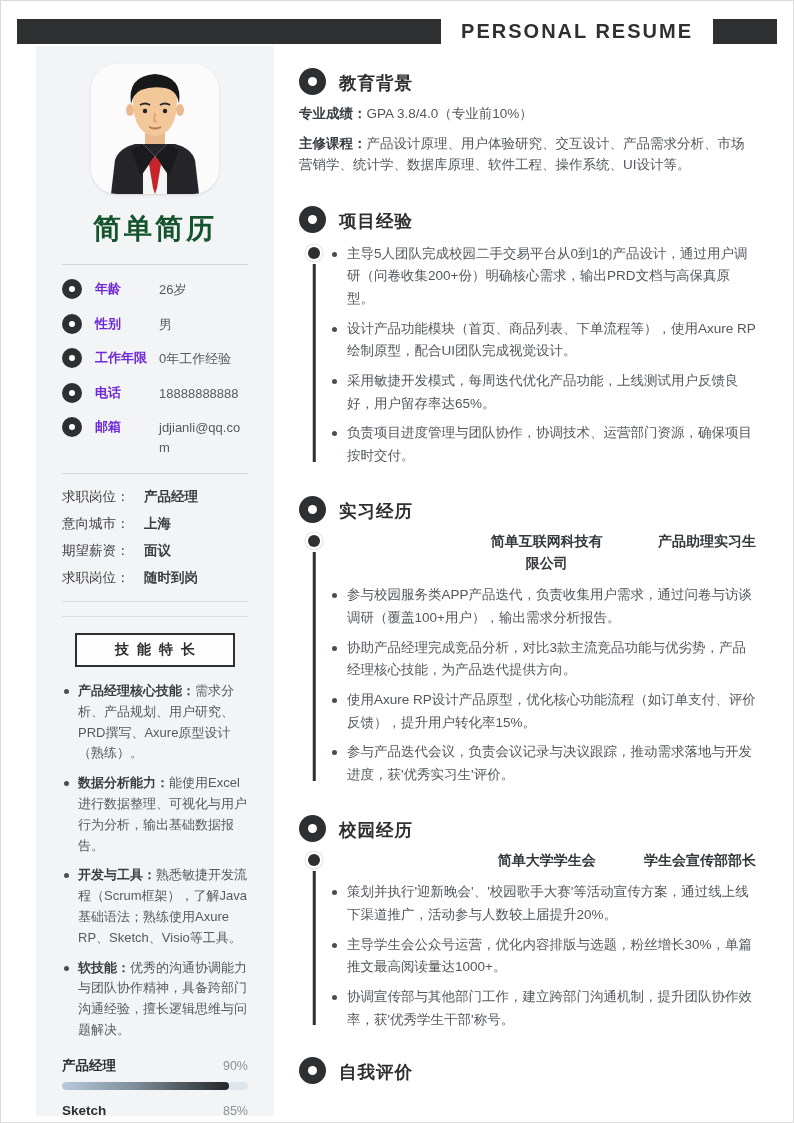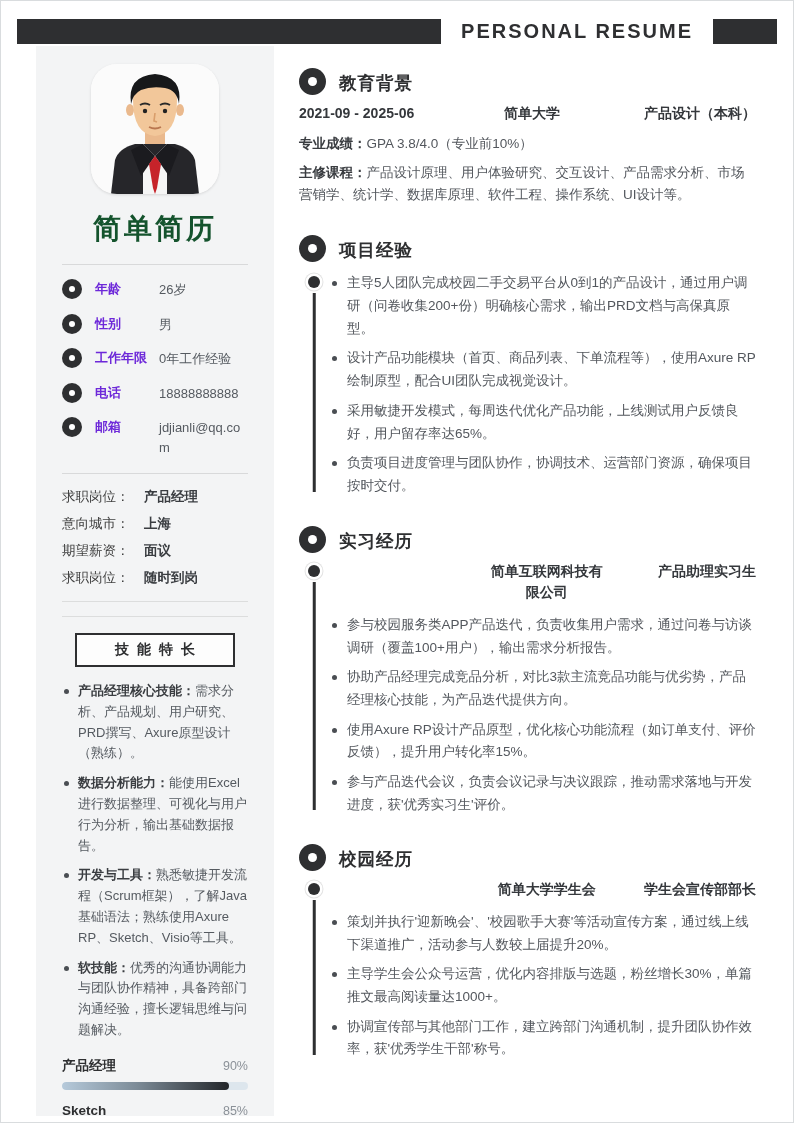--- a/index.html
+++ b/index.html
@@ -238,25 +238,20 @@
     </aside>
 
     <main class="main">
 
       <section class="section">
         <div class="sec-head">
           <span class="sec-icon"></span>
           <span class="sec-title">教育背景</span>
         </div>
         <div class="sec-body">
-          <div class="meta-row" style="margin-top:6px;">
-            <span class="meta-left">2021-09 - 2025-06</span>
-            <span class="meta-center">简单大学</span>
-            <span class="meta-right">产品设计（本科）</span>
-          </div>
           <p class="edu-line">
             <b>专业成绩：</b><span>GPA 3.8/4.0（专业前10%）</span>
           </p>
           <p class="edu-line">
             <b>主修课程：</b><span>产品设计原理、用户体验研究、交互设计、产品需求分析、市场营销学、统计学、数据库原理、软件工程、操作系统、UI设计等。</span>
           </p>
         </div>
       </section>
 
       <section class="section" style="margin-top:30px;">
@@ -318,16 +313,22 @@
             <span class="meta-right">学生会宣传部部长</span>
           </div>
           <ul class="bullets">
             <li>策划并执行'迎新晚会'、'校园歌手大赛'等活动宣传方案，通过线上线下渠道推广，活动参与人数较上届提升20%。</li>
             <li>主导学生会公众号运营，优化内容排版与选题，粉丝增长30%，单篇推文最高阅读量达1000+。</li>
             <li>协调宣传部与其他部门工作，建立跨部门沟通机制，提升团队协作效率，获'优秀学生干部'称号。</li>
           </ul>
         </div>
       </section>
 
+      <section class="section" style="margin-top:26px;">
+        <div class="sec-head">
+          <span class="sec-icon"></span>
+          <span class="sec-title">自我评价</span>
+        </div>
+      </section>
 
     </main>
   </div>
 </div>
 
 </body></html>

